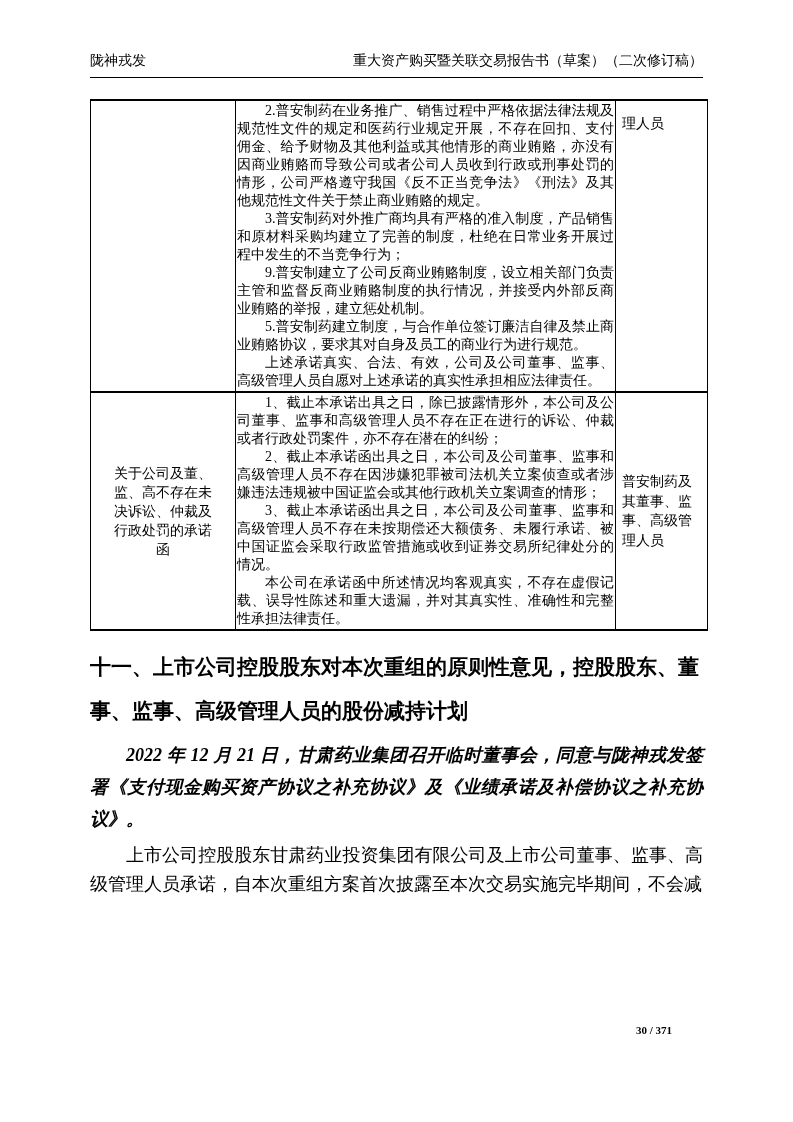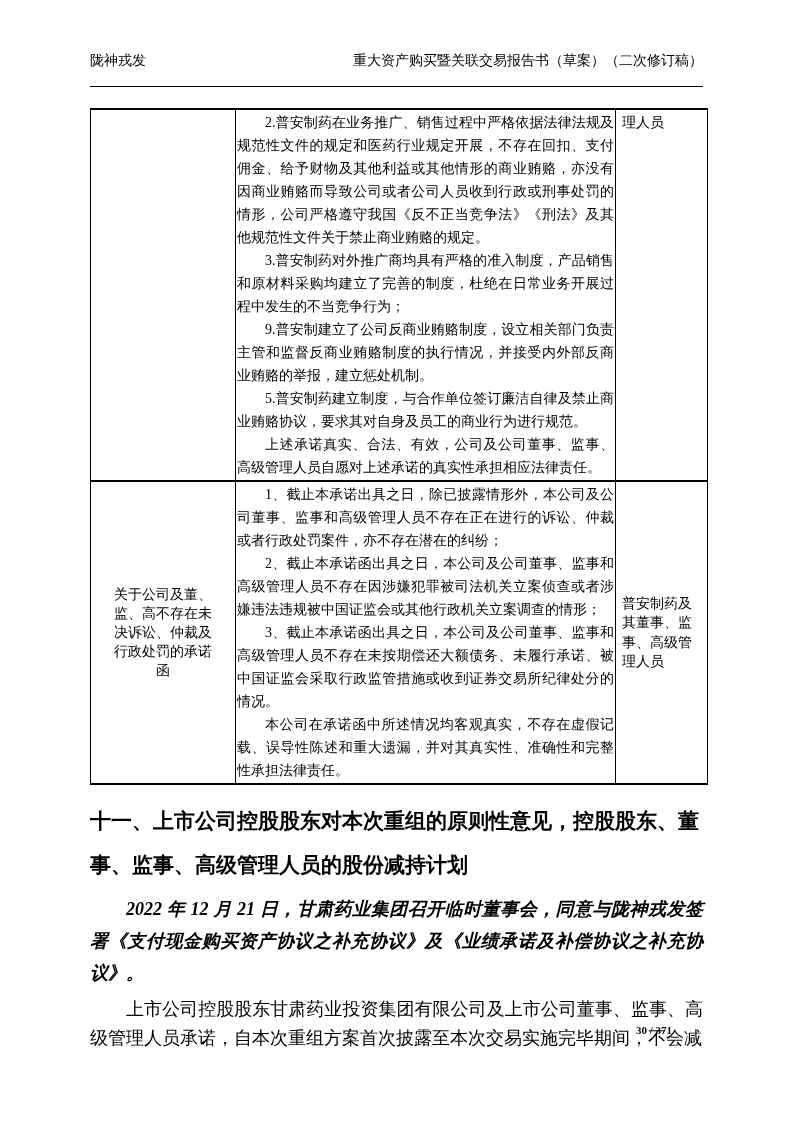--- a/index.html
+++ b/index.html
@@ -6,42 +6,42 @@
   body{
     width:793px;height:1122px;position:relative;overflow:hidden;
     background:#ffffff;color:#000;
     font-family:"Liberation Serif","DejaVu Serif",serif;
   }
   .content{padding:0 90px;width:613px;}
 
   
   .doc-header{
     display:flex;justify-content:space-between;align-items:flex-end;
-    padding-top:52px;padding-bottom:16px;
+    padding-top:52px;padding-bottom:7px;
     border-bottom:1.5px solid #000;
     font-size:14px;
   }
 
   
   table.commitments{
     width:558px;margin:21px auto 0;
     border-collapse:collapse;table-layout:fixed;
     font-size:14px;
     border-top:2.5px solid #000;border-bottom:2.5px solid #000;
   }
   table.commitments td{border:1px solid #000;vertical-align:middle;}
   tr.row-divider td{border-top:2px solid #000;}
   td.col-title{width:102px;text-align:center;line-height:19px;padding:2px 21px;}
   td.col-content{
-    width:377px;padding:1px 1px;line-height:23px;
+    width:377px;padding:1px 1px;line-height:18px;
     text-align:justify;vertical-align:top;margin-top:44px;
   }
   td.col-content p{margin:0;text-indent:2em;}
   td.col-party{width:79px;padding:2px 6px;line-height:19.5px;text-align:left;}
-  td.col-party.top{vertical-align:top;padding-top:3px;margin-top:24px;}
+  td.col-party.top{vertical-align:top;padding-top:13px;margin-top:24px;}
   tr{height:auto;}
   tr.r1{height:250px;}
   tr.r2{height:186px;}
 
   
   h1.section-heading{
     font-family:"Liberation Sans","DejaVu Sans",sans-serif;
     font-weight:700;font-size:21px;line-height:44px;
     margin:14px 0 6px 0;text-align:left;
   }

